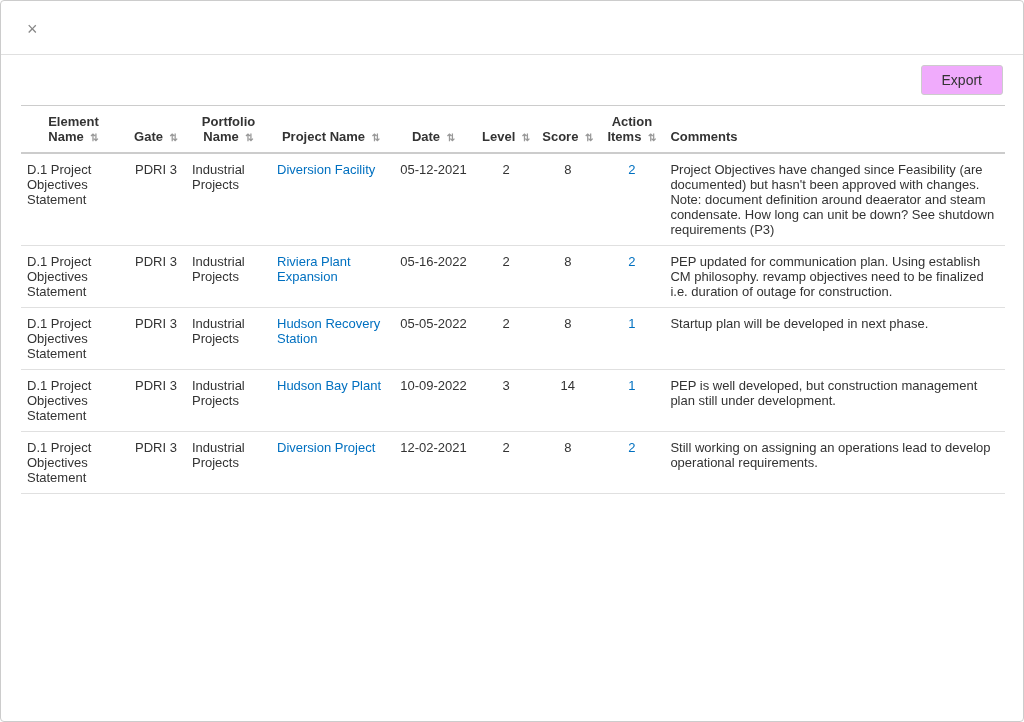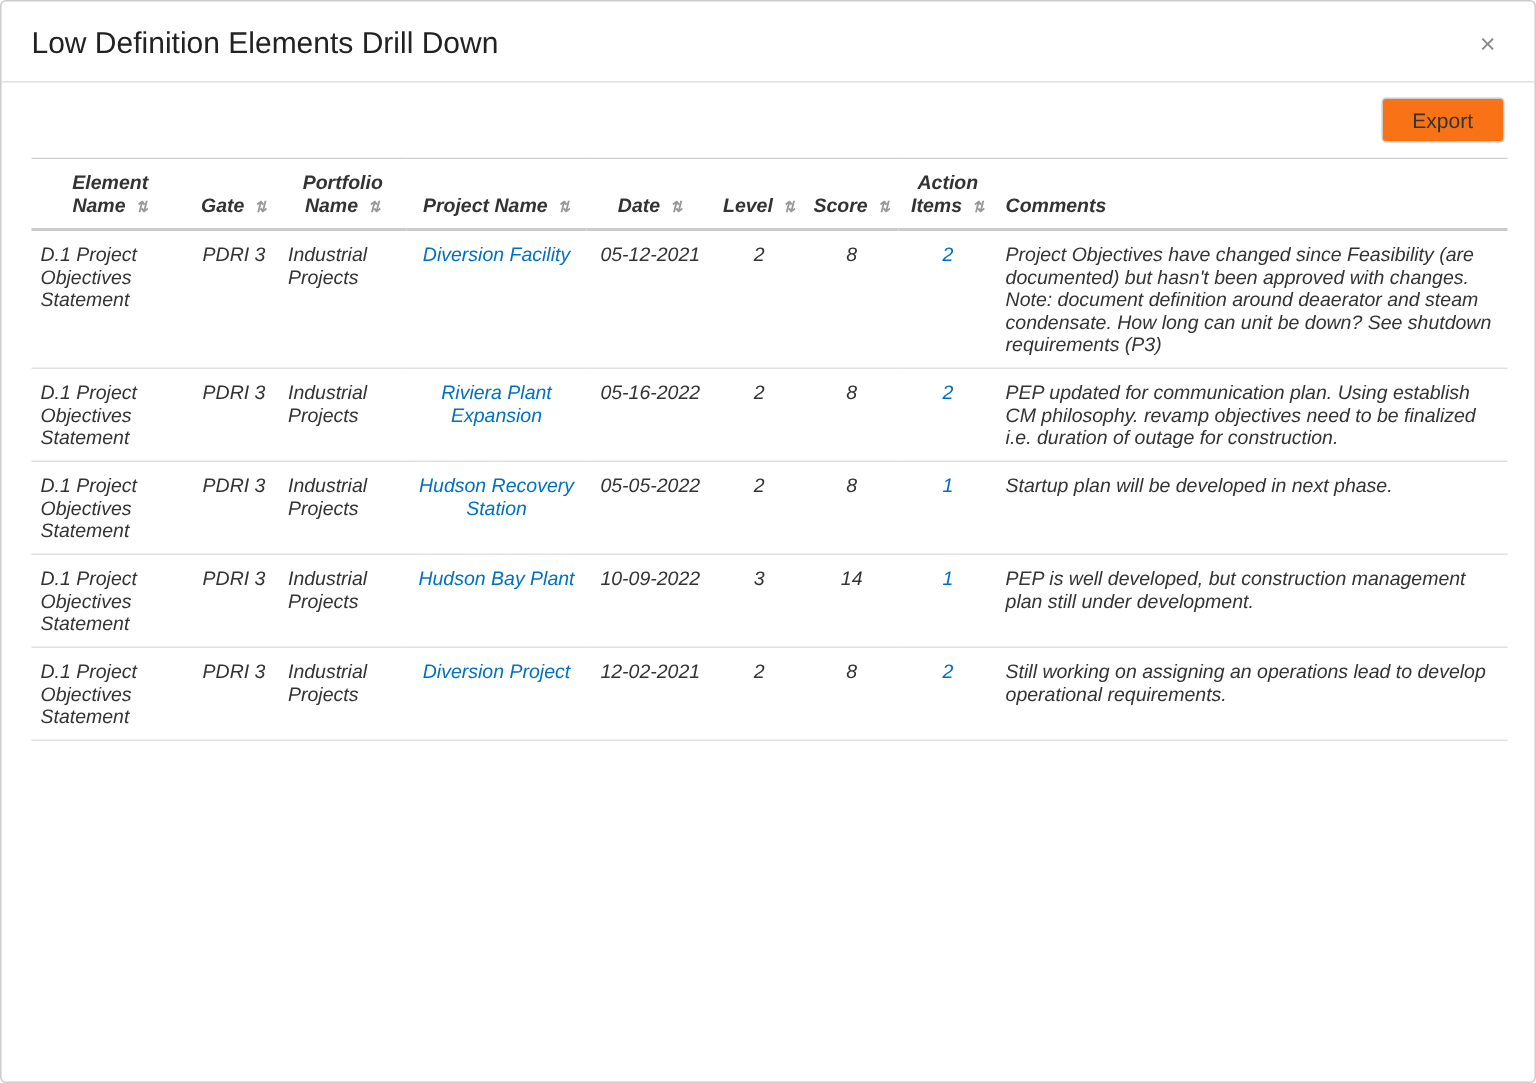--- a/index.html
+++ b/index.html
@@ -38,31 +38,30 @@
       color: #888;
       padding: 2px 6px;
     }
     .toolbar {
       display: flex;
       justify-content: flex-end;
       padding: 10px 20px;
     }
     .export-btn {
       border: 1px solid #ccc;
-      background: #f97316;
+      background: #f0abfc;
       padding: 6px 20px;
       font-size: 14px;
       cursor: pointer;
       border-radius: 3px;
       color: #333;
     }
     .table-container {
       padding: 0 18px 20px 20px;
       overflow-x: auto;
-      font-style: italic;
     }
     table {
       width: 100%;
       border-collapse: collapse;
       font-size: 13px;
     }
     thead tr {
       border-top: 1px solid #ccc;
       border-bottom: 2px solid #ccc;
     }
@@ -86,21 +85,21 @@
       vertical-align: middle;
     }
     td {
       padding: 8px 6px;
       vertical-align: top;
       border-bottom: 1px solid #e0e0e0;
       color: #333;
     }
     td.center { text-align: center; }
     td.link-cell {
-      text-align: center;
+      text-align: left;
       margin-top: 41px;
     }
     .link {
       color: #0070c0;
       text-decoration: none;
       cursor: pointer;
     }
     .action-link {
       color: #0070c0;
       font-weight: normal;
@@ -114,21 +113,20 @@
     .col-level { width: 55px; }
     .col-score { width: 55px; }
     .col-action { width: 65px; }
     .col-comments { width: auto; margin-left: 40px; }
   </style>
 </head>
 <body>
 
 <div class="modal">
   <div class="modal-header">
-    <span class="modal-title">Low Definition Elements Drill Down</span>
     <button class="close-btn">×</button>
   </div>
   <div class="toolbar">
     <button class="export-btn">Export</button>
   </div>
   <div class="table-container">
     <table>
       <thead>
         <tr>
           <th class="col-element">

